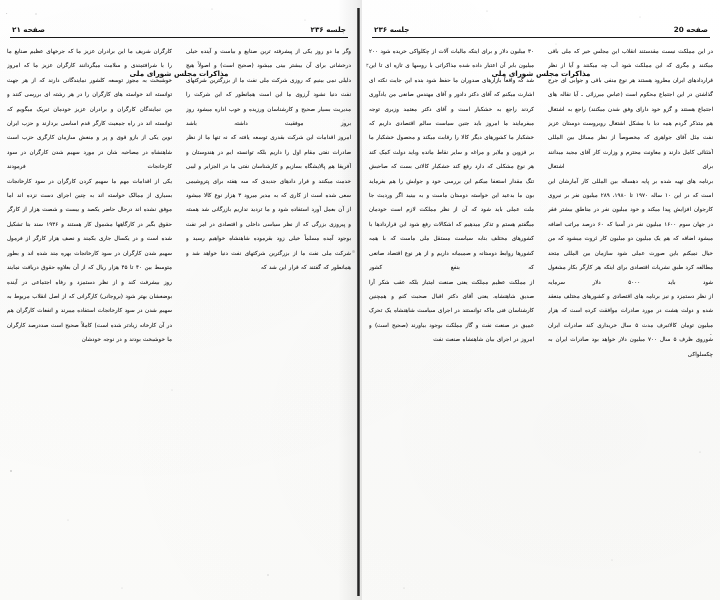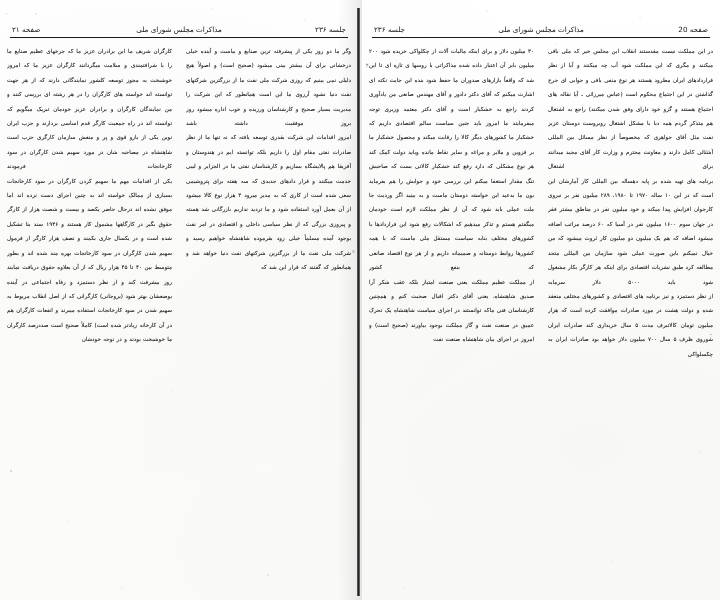--- a/index.html
+++ b/index.html
@@ -71,28 +71,28 @@
     color: #111;
   }
   .hdr-row {
     position: relative;
     height: 12px;
   }
   .hdr-item {
     position: absolute;
     top: 0;
     font-size: 7.2px;
-    font-weight: normal;
+    font-weight: bold;
     letter-spacing: .1px;
     white-space: nowrap;
     line-height: 12px;
     color: #161616;
   }
   .hdr-right  { right: 4px; }
-  .hdr-center { left: 50%; transform: translateX(-50%); }
+  .hdr-center { left: 50%; transform: translateX(-50%); margin-top: 44px; }
   .hdr-left   { left: 4px; }
   .hdr-rule {
     position: absolute;
     left: 2px;
     right: 2px;
     top: 13px;
     height: 0;
     border-top: 1.4px solid #1a1a1a;
   }
 

